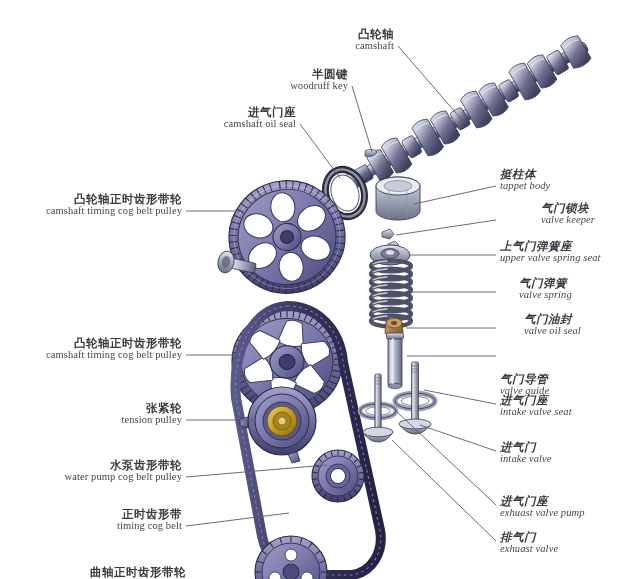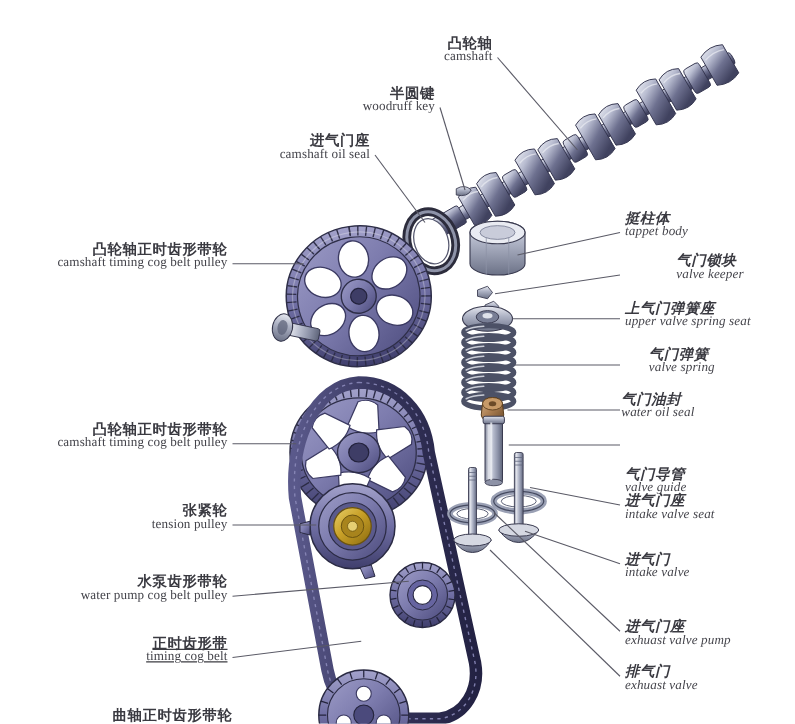--- a/index.html
+++ b/index.html
@@ -843,21 +843,21 @@
         <span class="en">camshaft timing cog belt pulley</span>
       </div>
       <div class="label right" style="left: auto; top: 402px; right: 454px; width: auto;">
         <span class="cn">张紧轮</span>
         <span class="en">tension pulley</span>
       </div>
       <div class="label right" style="left: auto; top: 459px; right: 454px; width: auto;">
         <span class="cn">水泵齿形带轮</span>
         <span class="en">water pump cog belt pulley</span>
       </div>
-      <div class="label right" style="left: auto; top: 508px; right: 454px; width: auto; text-decoration: underline;">
+      <div class="label right" style="left: auto; top: 508px; right: 454px; width: auto;">
         <span class="cn">正时齿形带</span>
         <span class="en">timing cog belt</span>
       </div>
       <div class="label right" style="left: auto; top: 566px; right: 450px; width: auto;">
         <span class="cn">曲轴正时齿形带轮</span>
       </div>
       <div class="label left" style="left: 500px; top: 168px; right: auto;">
         <span class="cn">挺柱体</span>
         <span class="en">tappet body</span>
       </div>
@@ -866,23 +866,23 @@
         <span class="en">valve keeper</span>
       </div>
       <div class="label left" style="left: 500px; top: 240px; right: auto;">
         <span class="cn">上气门弹簧座</span>
         <span class="en">upper valve spring seat</span>
       </div>
       <div class="label left" style="left: 519px; top: 277px; right: auto;">
         <span class="cn">气门弹簧</span>
         <span class="en">valve spring</span>
       </div>
-      <div class="label left" style="left: 497px; top: 313px; right: auto;">
+      <div class="label left" style="left: 524px; top: 313px; right: auto;">
         <span class="cn">气门油封</span>
-        <span class="en">water oil seal</span>
+        <span class="en">valve oil seal</span>
       </div>
       <div class="label left" style="left: 500px; top: 341px; right: auto; margin-top: 32px;">
         <span class="cn">气门导管</span>
         <span class="en">valve guide</span>
       </div>
       <div class="label left" style="left: 500px; top: 394px; right: auto;">
         <span class="cn">进气门座</span>
         <span class="en">intake valve seat</span>
       </div>
       <div class="label left" style="left: 500px; top: 441px; right: auto;">

